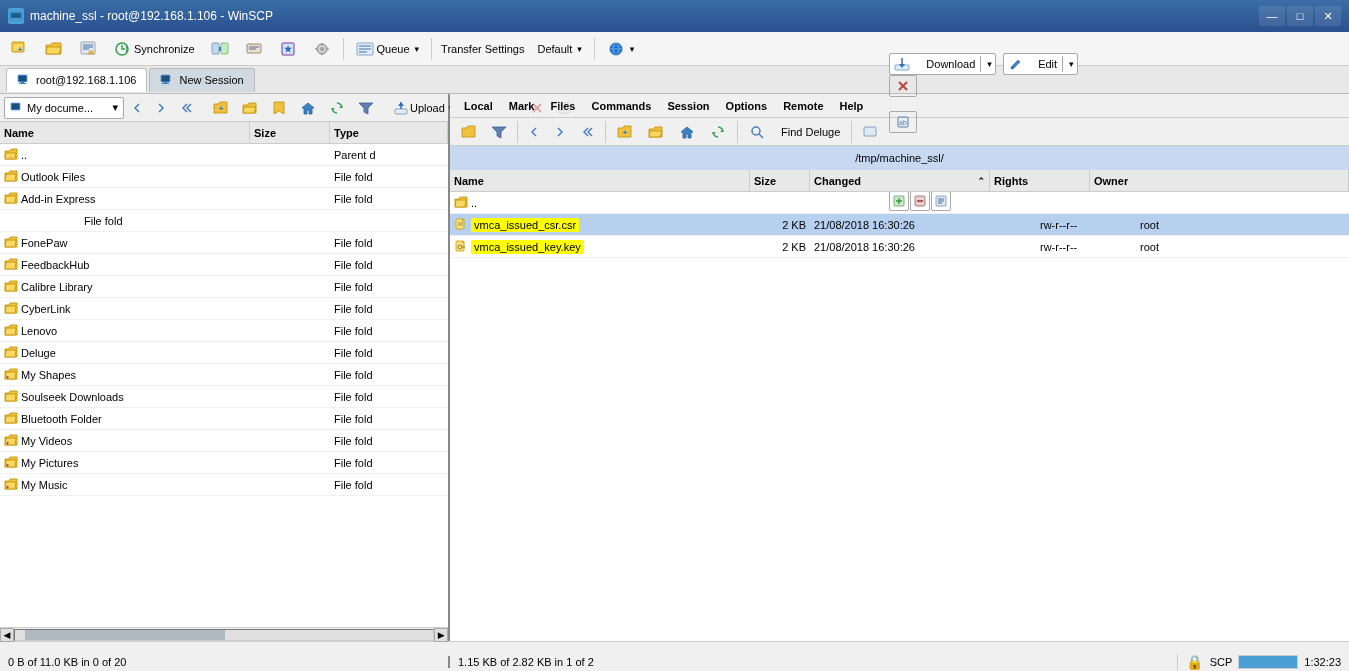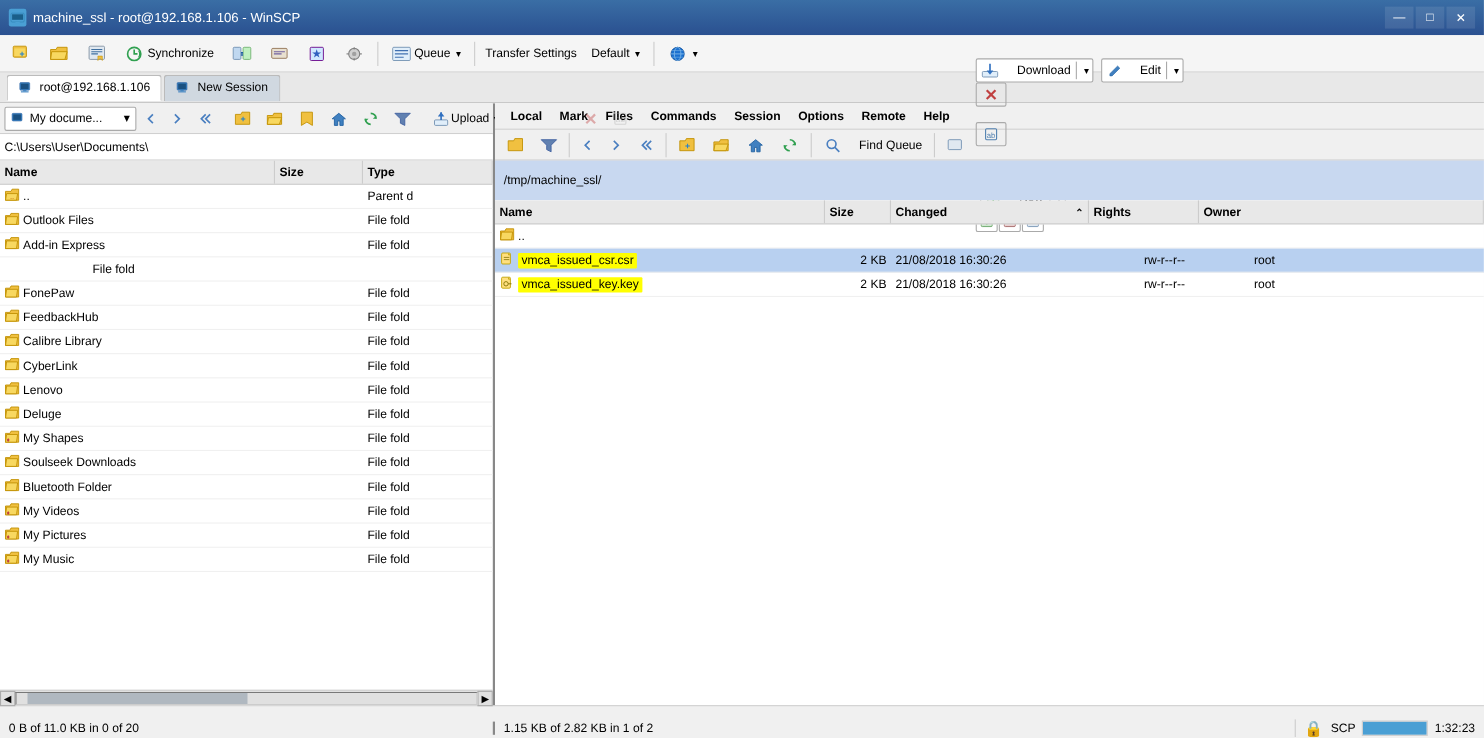--- a/index.html
+++ b/index.html
@@ -243,25 +243,26 @@
       display: flex;
       align-items: center;
       gap: 16px;
       font-size: 11px;
       border-radius: 2px;
     }
 
     
     .right-address {
       background: #c8d8f0;
-      height: 36px;
+      height: 24px;
       display: flex;
       align-items: center;
       padding: 0 8px;
       font-size: 11px;
+      justify-content: center;
     }
 
     
     .right-file-list {
       flex: 1;
       overflow-y: auto;
     }
     .right-file-list-header {
       display: flex;
       background: #e8e8e8;
@@ -652,23 +653,20 @@
           <text x="7" y="10" font-size="8" fill="#4070a0" text-anchor="middle" font-weight="bold">i</text>
         </svg>
         <span>Properties</span>
       </button>
 
       <div style="margin-left:auto;">
         <button class="panel-toolbar-btn">▸</button>
       </div>
     </div>
 
-    <div class="address-bar">
-      <span>C:\Users\User\Documents\</span>
-    </div>
 
     <div class="file-list">
       <div class="file-list-header">
         <div class="file-list-header-col col-name-left">
           <span>Name</span>
         </div>
         <div class="file-list-header-col col-size-left">
           <span>Size</span>
         </div>
         <div class="file-list-header-col col-type-left">
@@ -955,21 +953,21 @@
         </svg>
       </button>
 
       <div class="toolbar-separator"></div>
 
       <button class="right-toolbar-btn">
         <svg width="16" height="14" viewBox="0 0 16 14">
           <circle cx="7" cy="6" r="4" fill="none" stroke="#4a7fc0" stroke-width="1.5"></circle>
           <line x1="10" y1="9" x2="14" y2="13" stroke="#4a7fc0" stroke-width="1.5"></line>
         </svg>
-        <span style="font-size:11px;">Find Queue</span>
+        <span style="font-size:11px;">Find Deluge</span>
       </button>
 
       <div class="toolbar-separator"></div>
 
       <button class="right-toolbar-btn">
         <svg width="14" height="14" viewBox="0 0 14 14">
           <rect x="1" y="2" width="12" height="9" rx="1" fill="#e0e8f0" stroke="#7090b0" stroke-width="0.8"></rect>
         </svg>
       </button>
 

